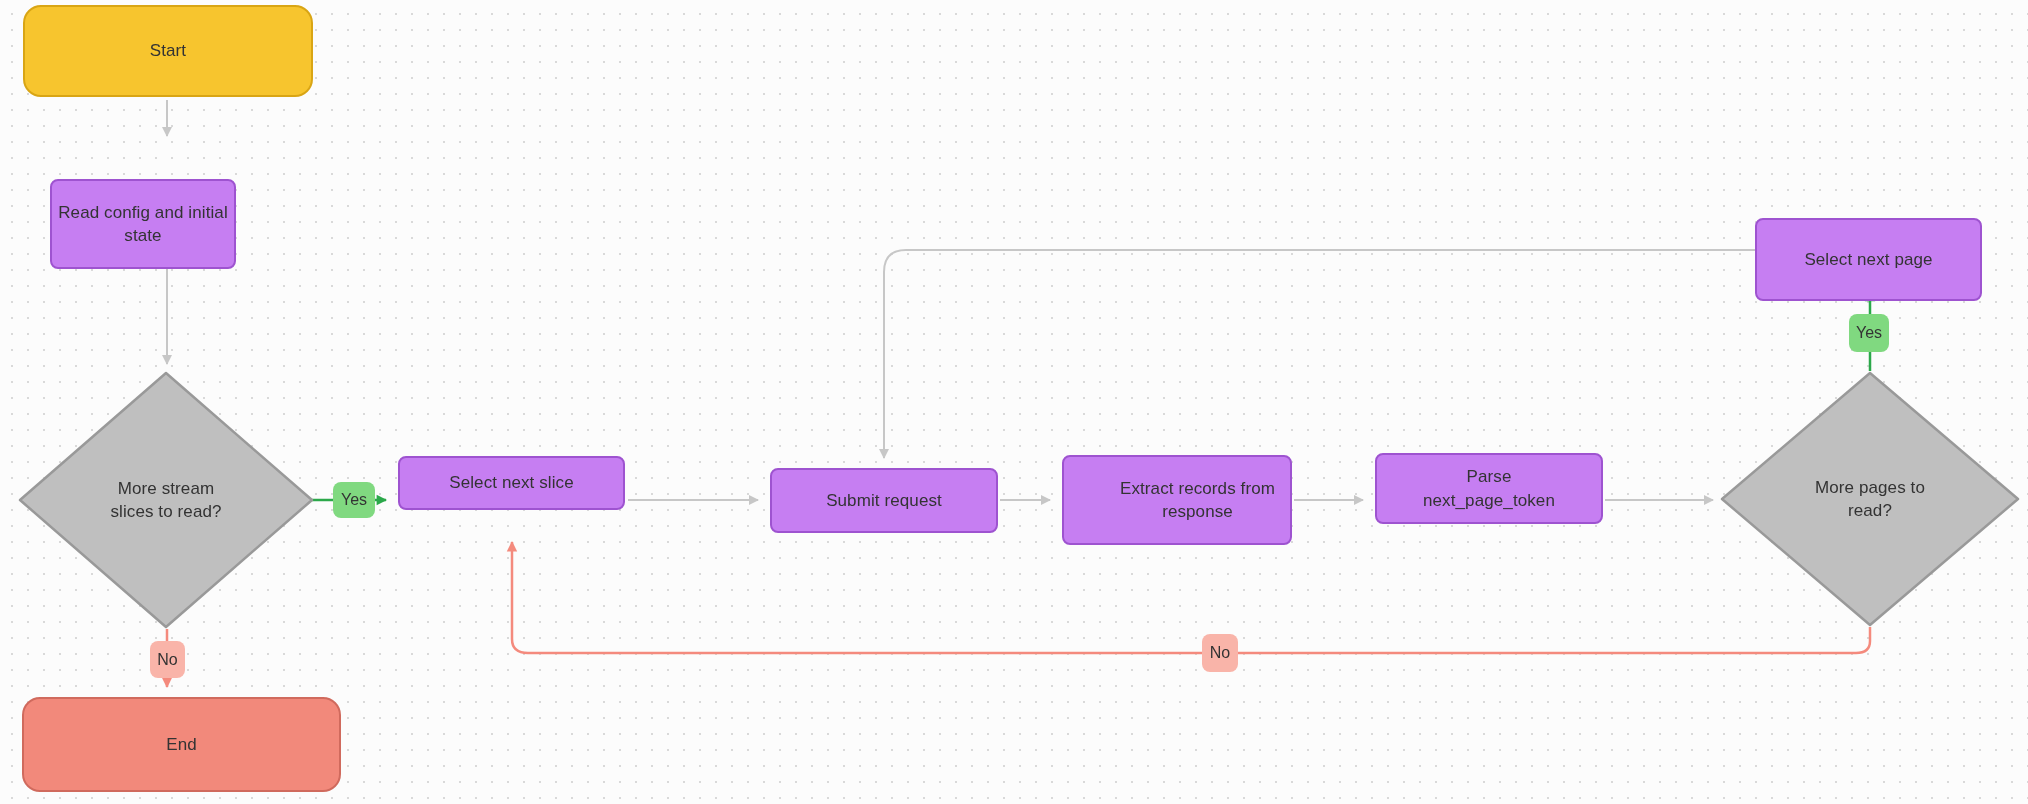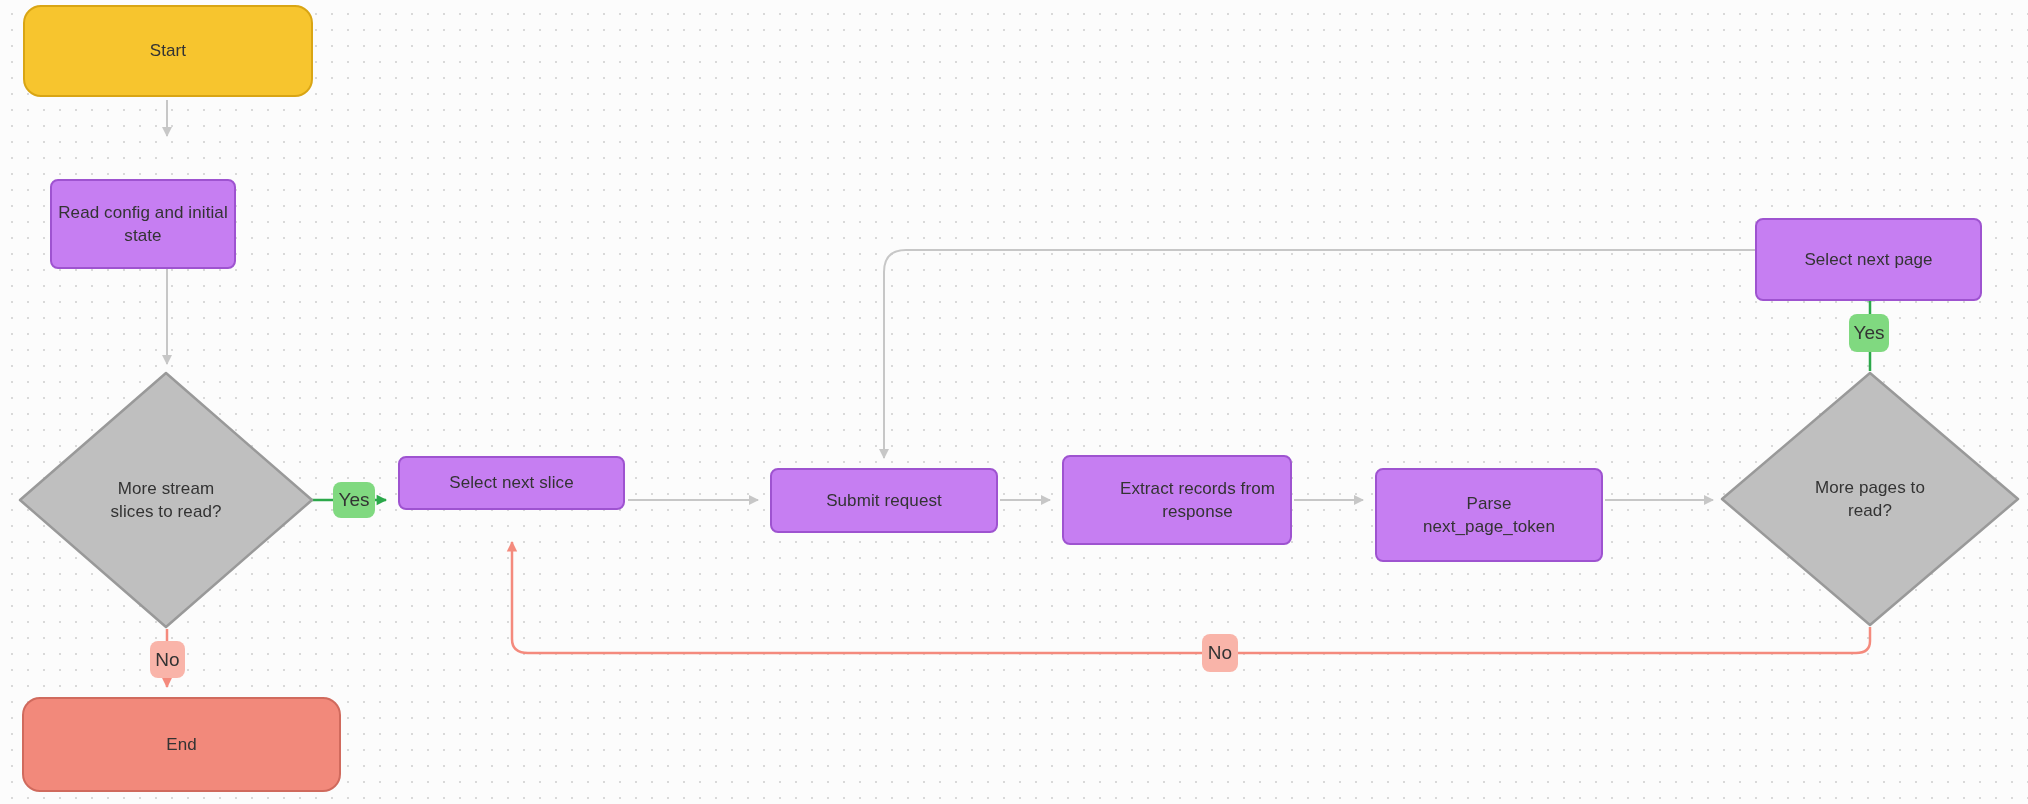--- a/index.html
+++ b/index.html
@@ -40,21 +40,21 @@
   .node.diamond-label {
     background: transparent !important;
     border: none !important;
   }
   .badge {
     position: absolute;
     box-sizing: border-box;
     display: flex;
     align-items: center;
     justify-content: center;
-    font-size: 19px;
+    font-size: 16px;
     font-weight: 500;
     color: #333333;
     border-radius: 8px;
   }
 </style>
 </head>
 <body>
 
 <div class="canvas">
   <svg class="edge-layer" xmlns="http://www.w3.org/2000/svg">
@@ -90,21 +90,21 @@
   <div>
       <div class="node pill" style="left: 23px; top: 5px; width: 290px; height: 92px; background: rgb(247, 197, 46); border: 2.5px solid rgb(217, 165, 20);">Start</div>
       <div class="node rect" style="left: 50px; top: 143px; width: 186px; height: 90px; background: rgb(198, 126, 242); border: 2.5px solid rgb(158, 83, 208); margin-top: 36px;">Read config and initial
 state</div>
       <div class="node diamond-label" style="left: 20px; top: 373px; width: 292px; height: 254px;">More stream
 slices to read?</div>
       <div class="node rect" style="left: 398px; top: 456px; width: 227px; height: 54px; background: rgb(198, 126, 242); border: 2.5px solid rgb(158, 83, 208);">Select next slice</div>
       <div class="node rect" style="left: 770px; top: 468px; width: 228px; height: 65px; background: rgb(198, 126, 242); border: 2.5px solid rgb(158, 83, 208);">Submit request</div>
       <div class="node rect" style="left: 1062px; top: 455px; width: 230px; height: 90px; background: rgb(198, 126, 242); border: 2.5px solid rgb(158, 83, 208); padding-left: 41px;">Extract records from
 response</div>
-      <div class="node rect" style="left: 1375px; top: 468px; width: 228px; height: 94px; background: rgb(198, 126, 242); border: 2.5px solid rgb(158, 83, 208);">Parse
+      <div class="node rect" style="left: 1375px; top: 453px; width: 228px; height: 71px; background: rgb(198, 126, 242); border: 2.5px solid rgb(158, 83, 208);">Parse
 next_page_token</div>
       <div class="node diamond-label" style="left: 1722px; top: 373px; width: 296px; height: 252px;">More pages to
 read?</div>
       <div class="node rect" style="left: 1755px; top: 218px; width: 227px; height: 83px; background: rgb(198, 126, 242); border: 2.5px solid rgb(158, 83, 208);">Select next page</div>
       <div class="node pill" style="left: 22px; top: 697px; width: 319px; height: 95px; background: rgb(242, 137, 123); border: 2.5px solid rgb(208, 106, 93);">End</div>
       <div class="badge" style="left: 333px; top: 482px; width: 42px; height: 36px; background: rgb(128, 217, 128);">Yes</div>
       <div class="badge" style="left: 150px; top: 641px; width: 35px; height: 37px; background: rgb(249, 180, 169);">No</div>
       <div class="badge" style="left: 1202px; top: 634px; width: 36px; height: 38px; background: rgb(249, 180, 169);">No</div>
       <div class="badge" style="left: 1849px; top: 314px; width: 40px; height: 38px; background: rgb(128, 217, 128);">Yes</div>
     </div>

